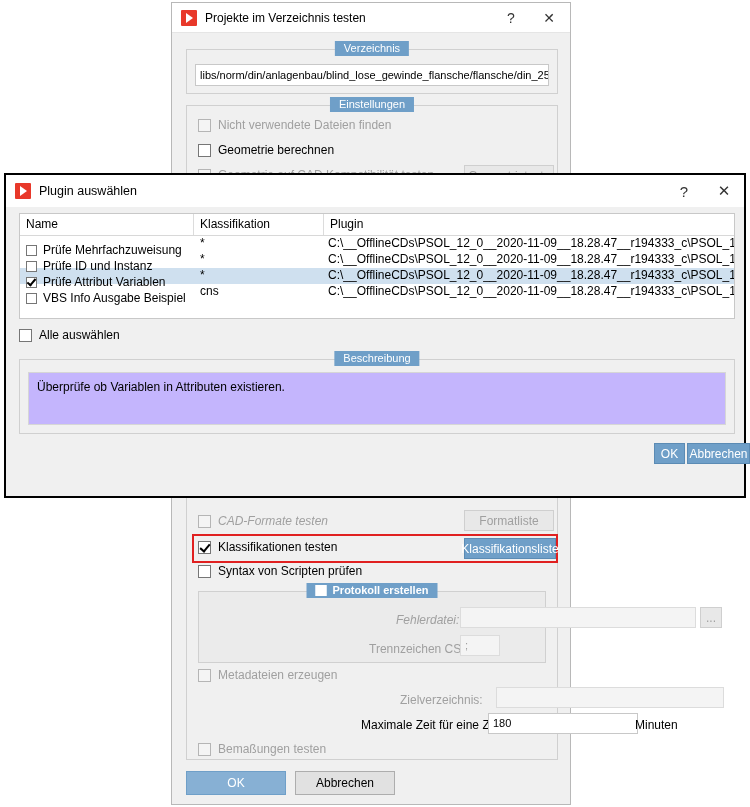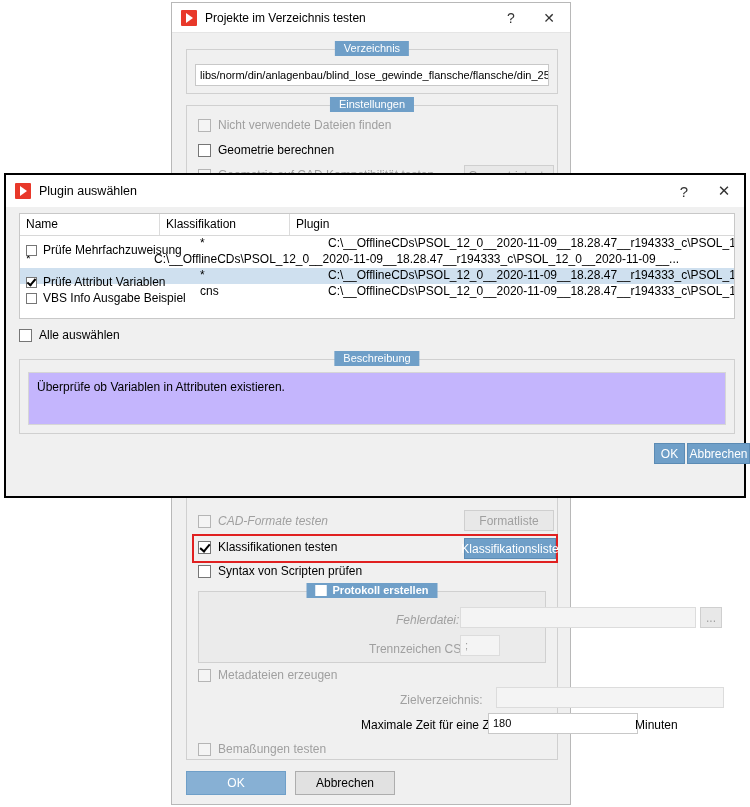--- a/index.html
+++ b/index.html
@@ -236,21 +236,21 @@
   }
   .th {
     padding-left: 6px;
     box-sizing: border-box;
     border-right: 1px solid #dcdcdc;
     height: 21px;
     line-height: 20px;
     overflow: hidden;
     white-space: nowrap;
   }
-  .col-name { width: 140px; }
+  .col-name { width: 174px; }
   .col-klass { width: 130px; }
   .col-plugin { flex: 1; border-right: none; }
   .trow {
     display: flex;
     height: 16px;
     align-items: center;
     font-size: 12px;
   }
   .trow.selected { background: #cfe0ef; }
   .td {
@@ -411,20 +411,24 @@
     <div class="trow">
       <div class="td name">
         <span class="row-chk"></span>
         <span>Prüfe Mehrfachzuweisung</span>
       </div>
       <div class="td klass">*</div>
       <div class="td plugin">C:\__OfflineCDs\PSOL_12_0__2020-11-09__18.28.47__r194333_c\PSOL_12_0__2020-11-09__...</div>
     </div>
 
     <div class="trow">
+      <div class="td name">
+        <span class="row-chk"></span>
+        <span>Prüfe ID und Instanz</span>
+      </div>
       <div class="td klass">*</div>
       <div class="td plugin">C:\__OfflineCDs\PSOL_12_0__2020-11-09__18.28.47__r194333_c\PSOL_12_0__2020-11-09__...</div>
     </div>
 
     <div class="trow selected">
       <div class="td name">
         <span class="row-chk checked"></span>
         <span>Prüfe Attribut Variablen</span>
       </div>
       <div class="td klass">*</div>

